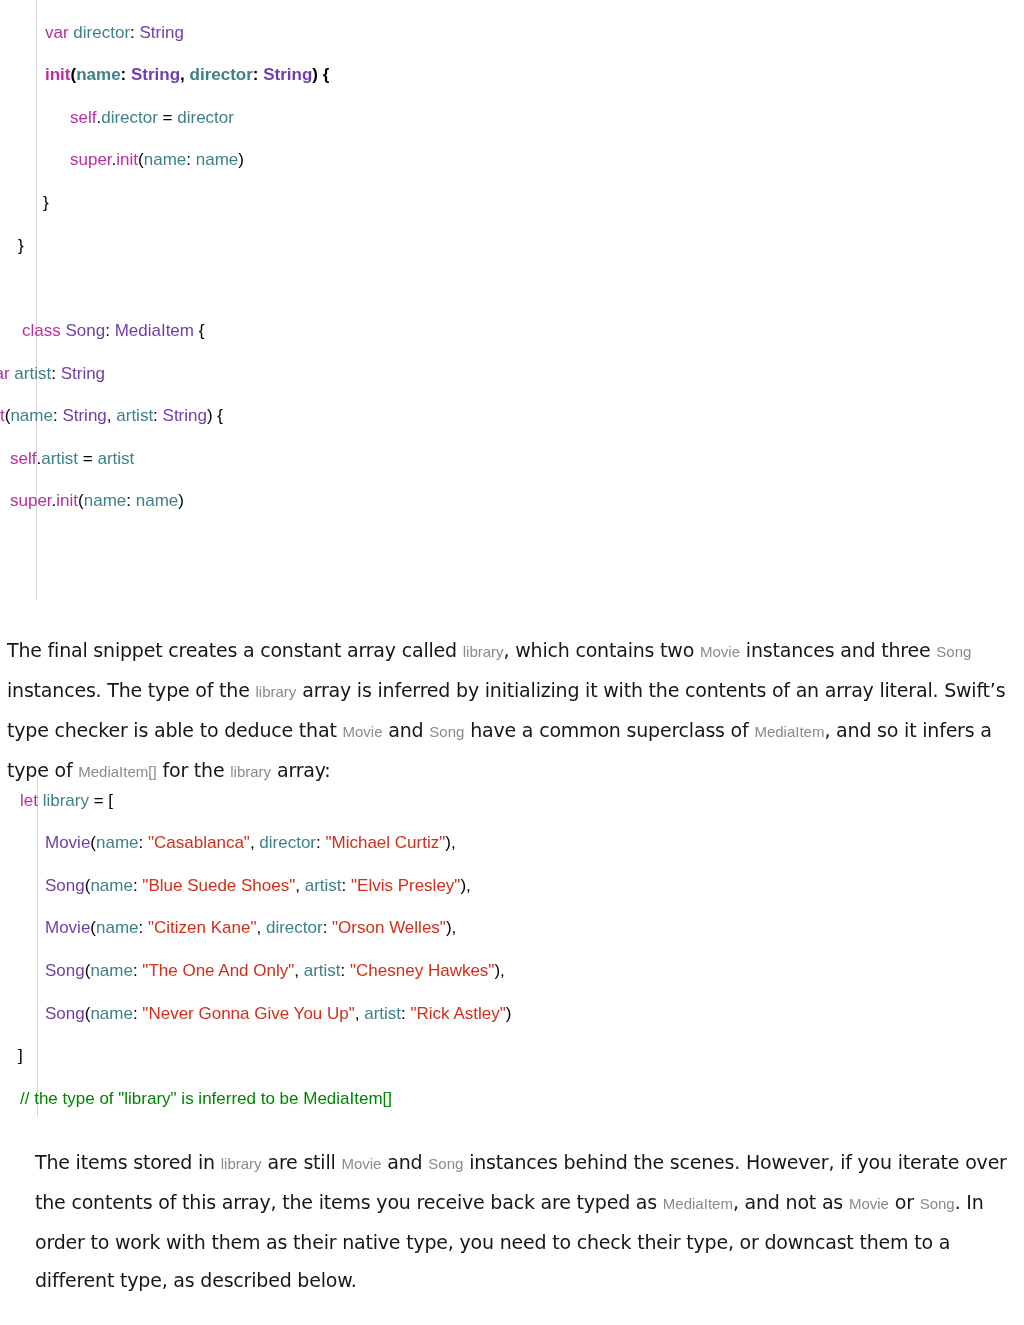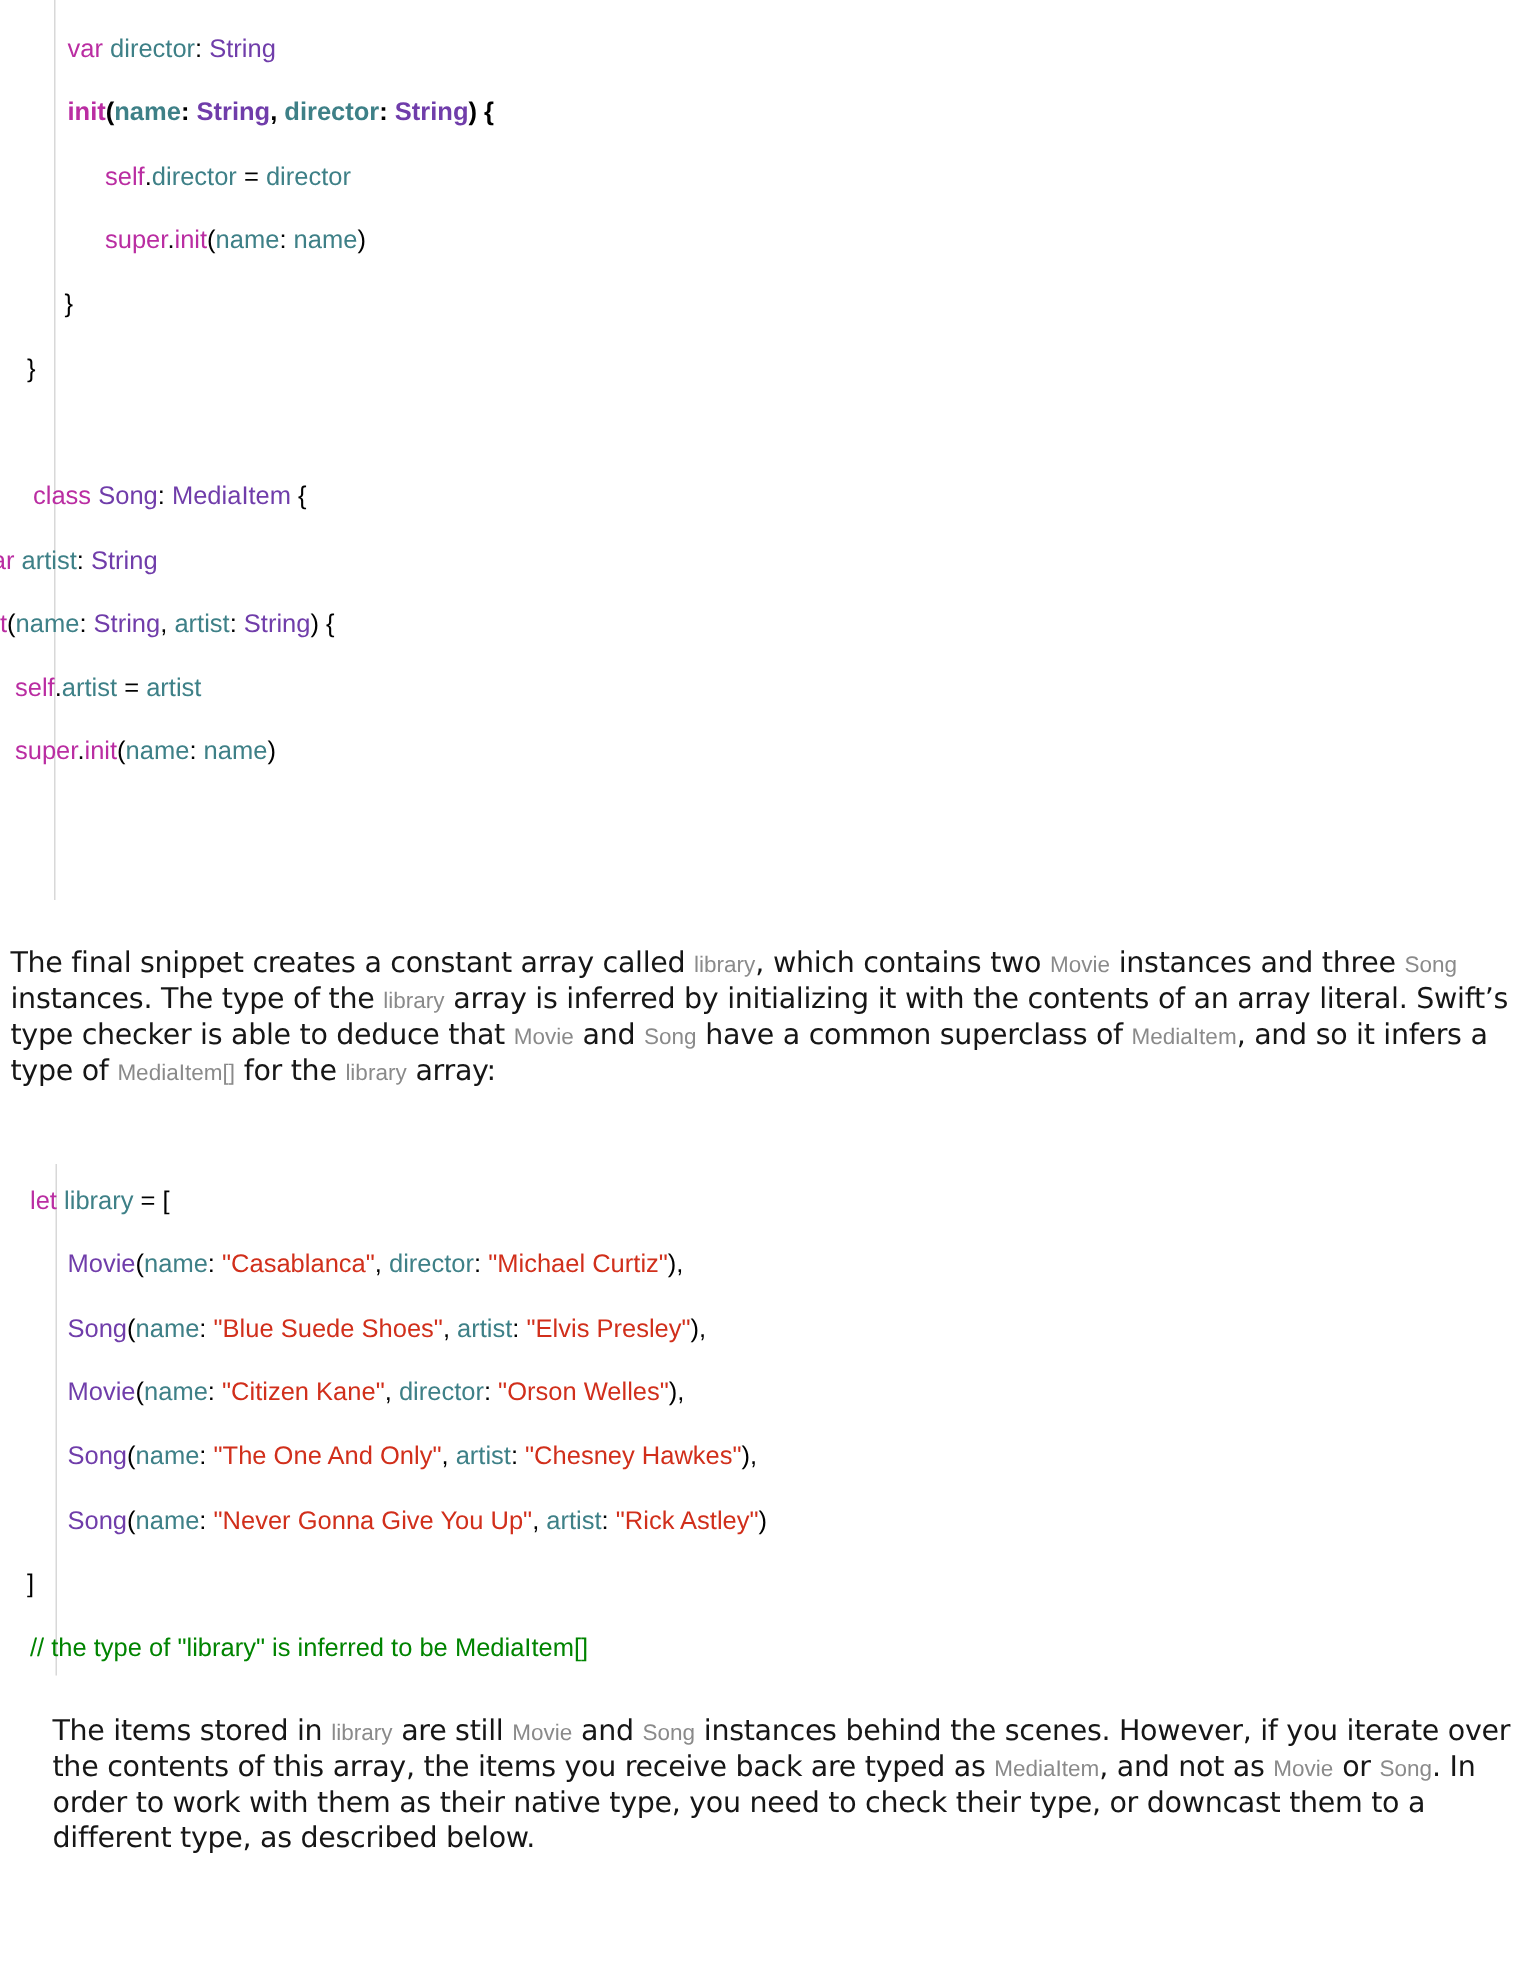--- a/index.html
+++ b/index.html
@@ -42,21 +42,21 @@
   .tok-t { color: #703daa; }   
   .tok-v { color: #3e8087; }   
   .tok-s { color: #d12f1b; }   
   .tok-c { color: #008400; }   
   .tok-p { color: #000000; }   
   .para {
     position: absolute;
     margin: 0;
     font-family: "DejaVu Sans", sans-serif;
     font-size: 19px;
-    line-height: 23px;
+    line-height: 38px;
     color: #161616;
     letter-spacing: -0.2px;
   }
   .para .seg-code {
     font-family: "Liberation Sans", sans-serif;
     font-size: 15px;
     color: #8a8a8a;
     letter-spacing: 0;
   }
   #para1 { left: 7px; top: 631px; width: 1004px; }

